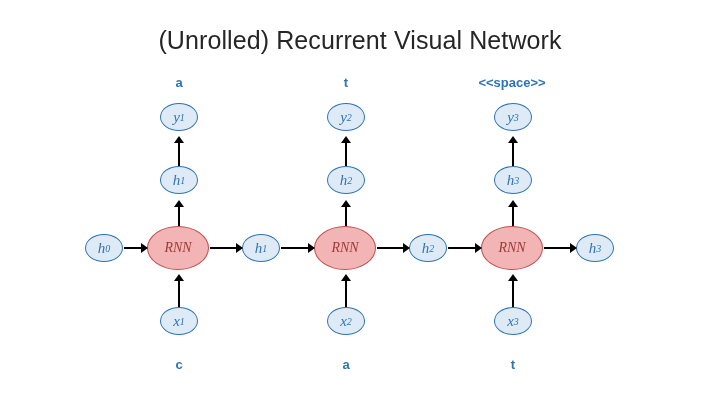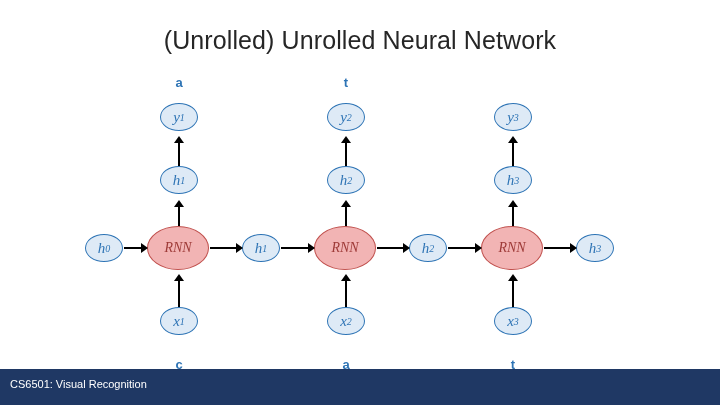--- a/index.html
+++ b/index.html
@@ -123,26 +123,27 @@
     font-size: 11px;
     font-family: "Liberation Sans", sans-serif;
     white-space: nowrap;
   }
 </style>
 </head>
 <body>
 
 <div id="slide">
 
-  <div id="title">(Unrolled) Unrolled Neural Network</div>
+  <div id="title">(Unrolled) Recurrent Visual Network</div>
 
   <div id="diagram">
 
     <div class="charlabel" style="left:148px; top:75px; width:62px;">a</div>
     <div class="charlabel" style="left:315px; top:75px; width:62px;">t</div>
+    <div class="charlabel" style="left:452px; top:75px; width:120px;">&lt;&lt;space&gt;&gt;</div>
 
     <div class="node bnode" style="left:160px; top:103px;">
       <span>y</span>
         <sub>1</sub>
     </div>
     <div class="node bnode" style="left:327px; top:103px;">
       <span>y</span>
         <sub>2</sub>
     </div>
     <div class="node bnode" style="left:494px; top:103px;">
@@ -235,17 +236,14 @@
       <span>x</span>
         <sub>3</sub>
     </div>
 
     <div class="charlabel" style="left:148px; top:357px; width:62px;">c</div>
     <div class="charlabel" style="left:315px; top:357px; width:62px;">a</div>
     <div class="charlabel" style="left:482px; top:357px; width:62px;">t</div>
 
   </div>
 
-  <div id="footer">
-    <div id="footer-text">CS6501: Visual Recognition</div>
-  </div>
 
 </div>
 
 </body></html>

